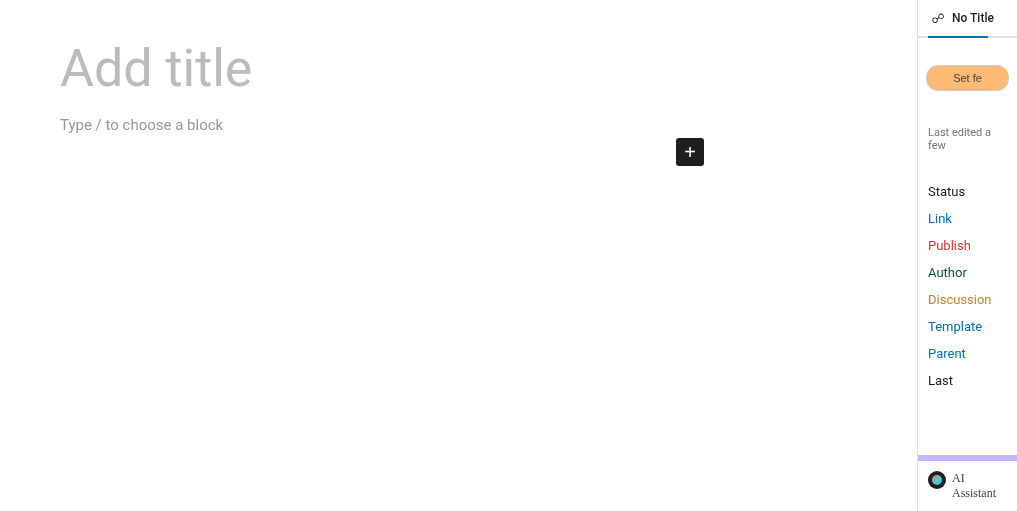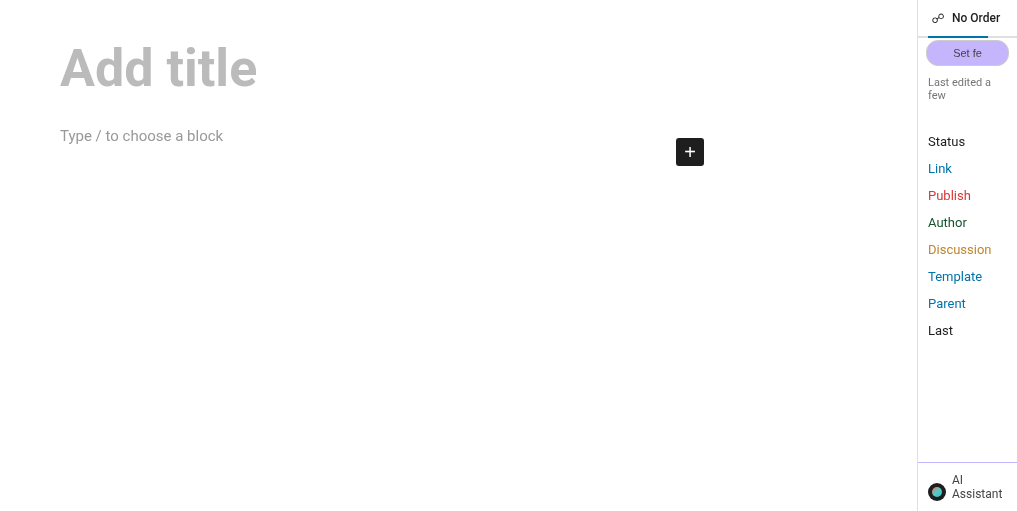--- a/index.html
+++ b/index.html
@@ -19,23 +19,23 @@
 
     .main-editor {
       flex: 1;
       padding: 40px 60px;
       position: relative;
       background: #fff;
     }
 
     .editor-title {
       font-size: 52px;
-      font-weight: 700;
+      font-weight: 400;
       color: #bbb;
-      margin-bottom: 30px;
+      margin-bottom: 19px;
       line-height: 1.1;
       cursor: text;
     }
 
     .editor-placeholder {
       font-size: 15px;
       color: #999;
       margin-top: 2px;
     }
 
@@ -97,25 +97,25 @@
       width: 16px;
       height: 16px;
       display: flex;
       align-items: center;
       justify-content: center;
       color: #1e1e1e;
       font-size: 13px;
     }
 
     .set-featured-btn {
-      margin: 2px 8px;
+      margin: 27px 8px;
       padding: 6px 8px;
       border: 1px solid #ccc;
       border-radius: 12px;
-      background: #c4b5fd;
+      background: #fdba74;
       font-size: 11px;
       color: #444;
       cursor: pointer;
       text-align: center;
       white-space: nowrap;
       overflow: hidden;
       text-overflow: ellipsis;
     }
 
     .sidebar-meta {
@@ -141,28 +141,29 @@
     }
     .sidebar-item.orange { color: #d63638; }
     .sidebar-item.link-color { color: #0073aa; }
     .sidebar-item.author-color { color: #14532d; }
     .sidebar-item.template-color { color: #0073aa; }
     .sidebar-item.discussion-color { color: #c0862d; }
     .sidebar-item.parent-color { color: #0073aa; }
 
     .ai-assistant-bar {
       margin-top: auto;
-      border-top: 1px solid #c4b5fd;
+      border-top: 6px solid #c4b5fd;
       padding: 10px;
       display: flex;
-      align-items: flex-end;
+      align-items: flex-start;
       gap: 6px;
       font-size: 12px;
       color: #444;
       cursor: pointer;
+      font-family: Liberation Serif, serif;
     }
 
     .ai-icon {
       width: 18px;
       height: 18px;
       background: #1e1e1e;
       border-radius: 50%;
       display: flex;
       align-items: center;
       justify-content: center;
@@ -185,21 +186,21 @@
   <div class="editor-placeholder">Type / to choose a block</div>
   <button class="add-block-button">
     <span>+</span>
   </button>
 </div>
 
 <div class="sidebar">
   <div class="sidebar-tab-bar">
     <div class="sidebar-tab">
       <span class="sidebar-tab-icon">☍</span>
-      <span>No Order</span>
+      <span>No Title</span>
     </div>
   </div>
 
   <button class="set-featured-btn">Set fe</button>
 
   <div class="sidebar-meta">Last edited a few</div>
 
   <div class="sidebar-items">
     <div class="sidebar-item">Status</div>
     <div class="sidebar-item link-color">Link</div>

